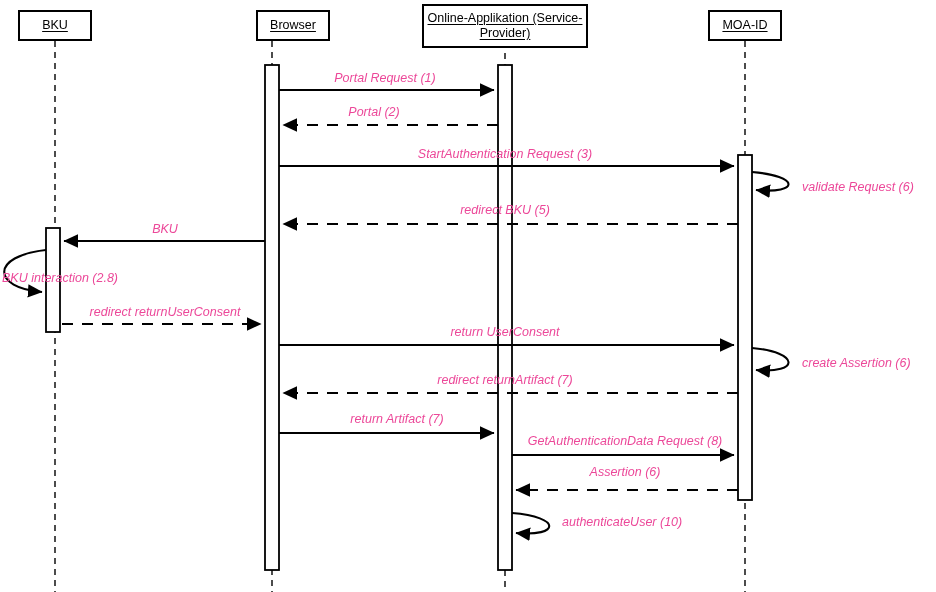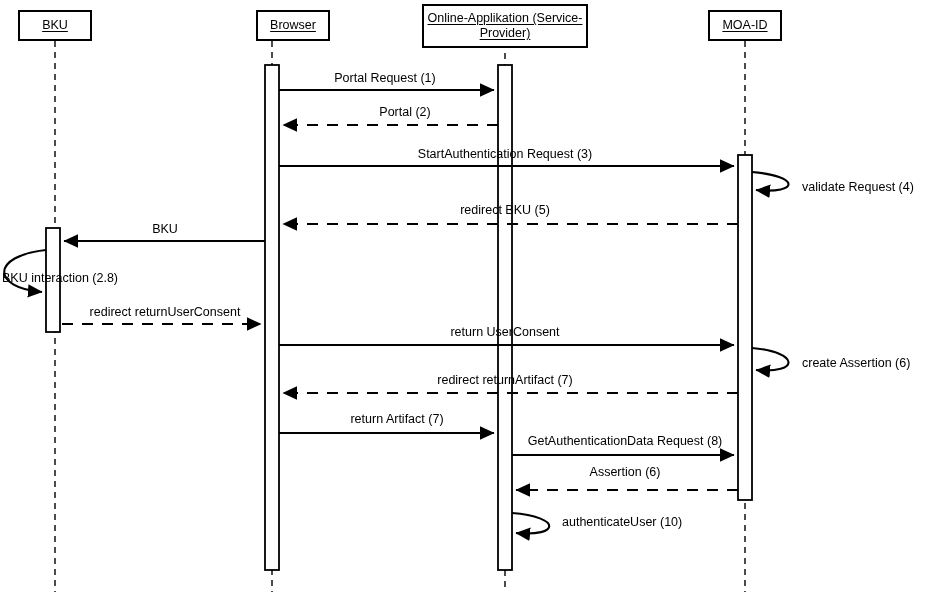--- a/index.html
+++ b/index.html
@@ -38,23 +38,24 @@
     text-decoration:underline;
     text-underline-offset:2px;
     color:#000;
     padding:0 3px;
     white-space:pre-line;
   }
   .msg-label{
     position:absolute;
     font-size:12.5px;
     line-height:14px;
-    color:#000000;
+    color:#ec4899;
     white-space:nowrap;
     z-index:6;
+    font-style:italic;
   }
   .msg-label.center{ transform:translateX(-50%); }
   .msg-label.left{ transform:translateX(0); }
 </style>
 </head>
 <body>
 
 <div id="canvas">
 
   <svg id="svg-layer" viewBox="0 0 936 592" xmlns="http://www.w3.org/2000/svg">
@@ -124,25 +125,25 @@
     <span class="lifeline-label">Online-Applikation (Service-
 Provider)</span>
   </div>
 
   <div class="lifeline-box" style="left:708px;top:10px;width:74px;height:31px;">
     <span class="lifeline-label">MOA-ID</span>
   </div>
 
   <div class="msg-label center" style="left:385px;top:71px;">Portal Request (1)</div>
 
-  <div class="msg-label center" style="left:405px;top:105px;">Portal (2)</div>
+  <div class="msg-label center" style="left:374px;top:105px;">Portal (2)</div>
 
   <div class="msg-label center" style="left:505px;top:147px;">StartAuthentication Request (3)</div>
 
-  <div class="msg-label left" style="left:802px;top:180px;">validate Request (4)</div>
+  <div class="msg-label left" style="left:802px;top:180px;">validate Request (6)</div>
 
   <div class="msg-label center" style="left:505px;top:203px;">redirect BKU (5)</div>
 
   <div class="msg-label center" style="left:165px;top:222px;">BKU</div>
 
   <div class="msg-label left" style="left:2px;top:271px;">BKU interaction (2.8)</div>
 
   <div class="msg-label center" style="left:165px;top:305px;">redirect returnUserConsent</div>
 
   <div class="msg-label center" style="left:505px;top:325px;">return UserConsent</div>

